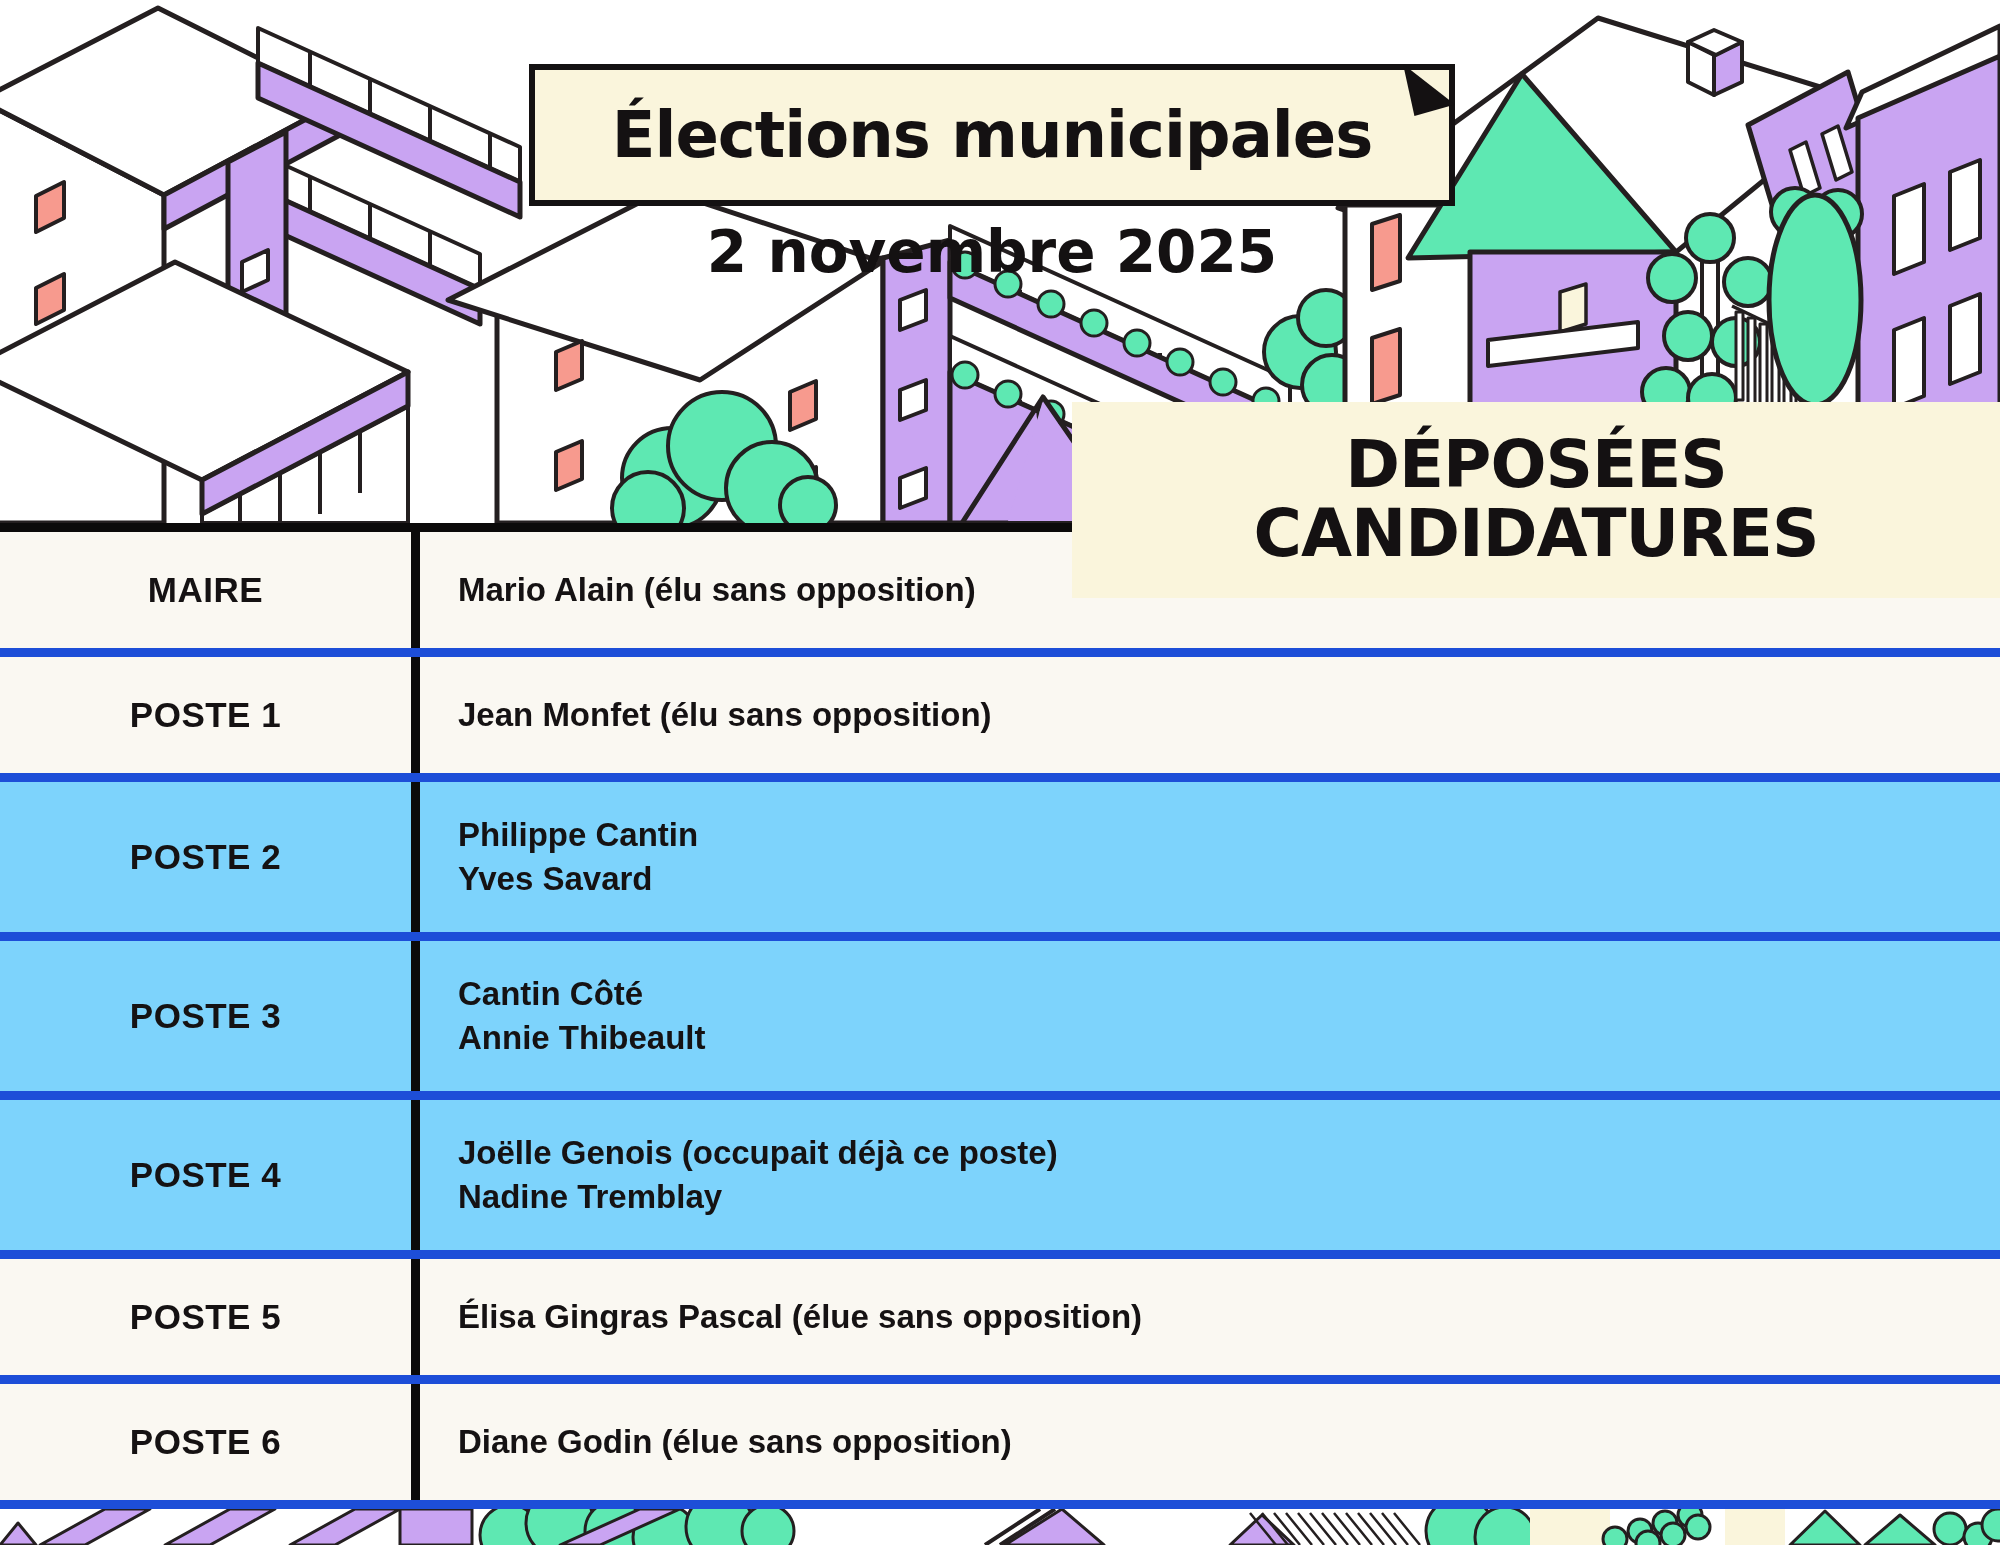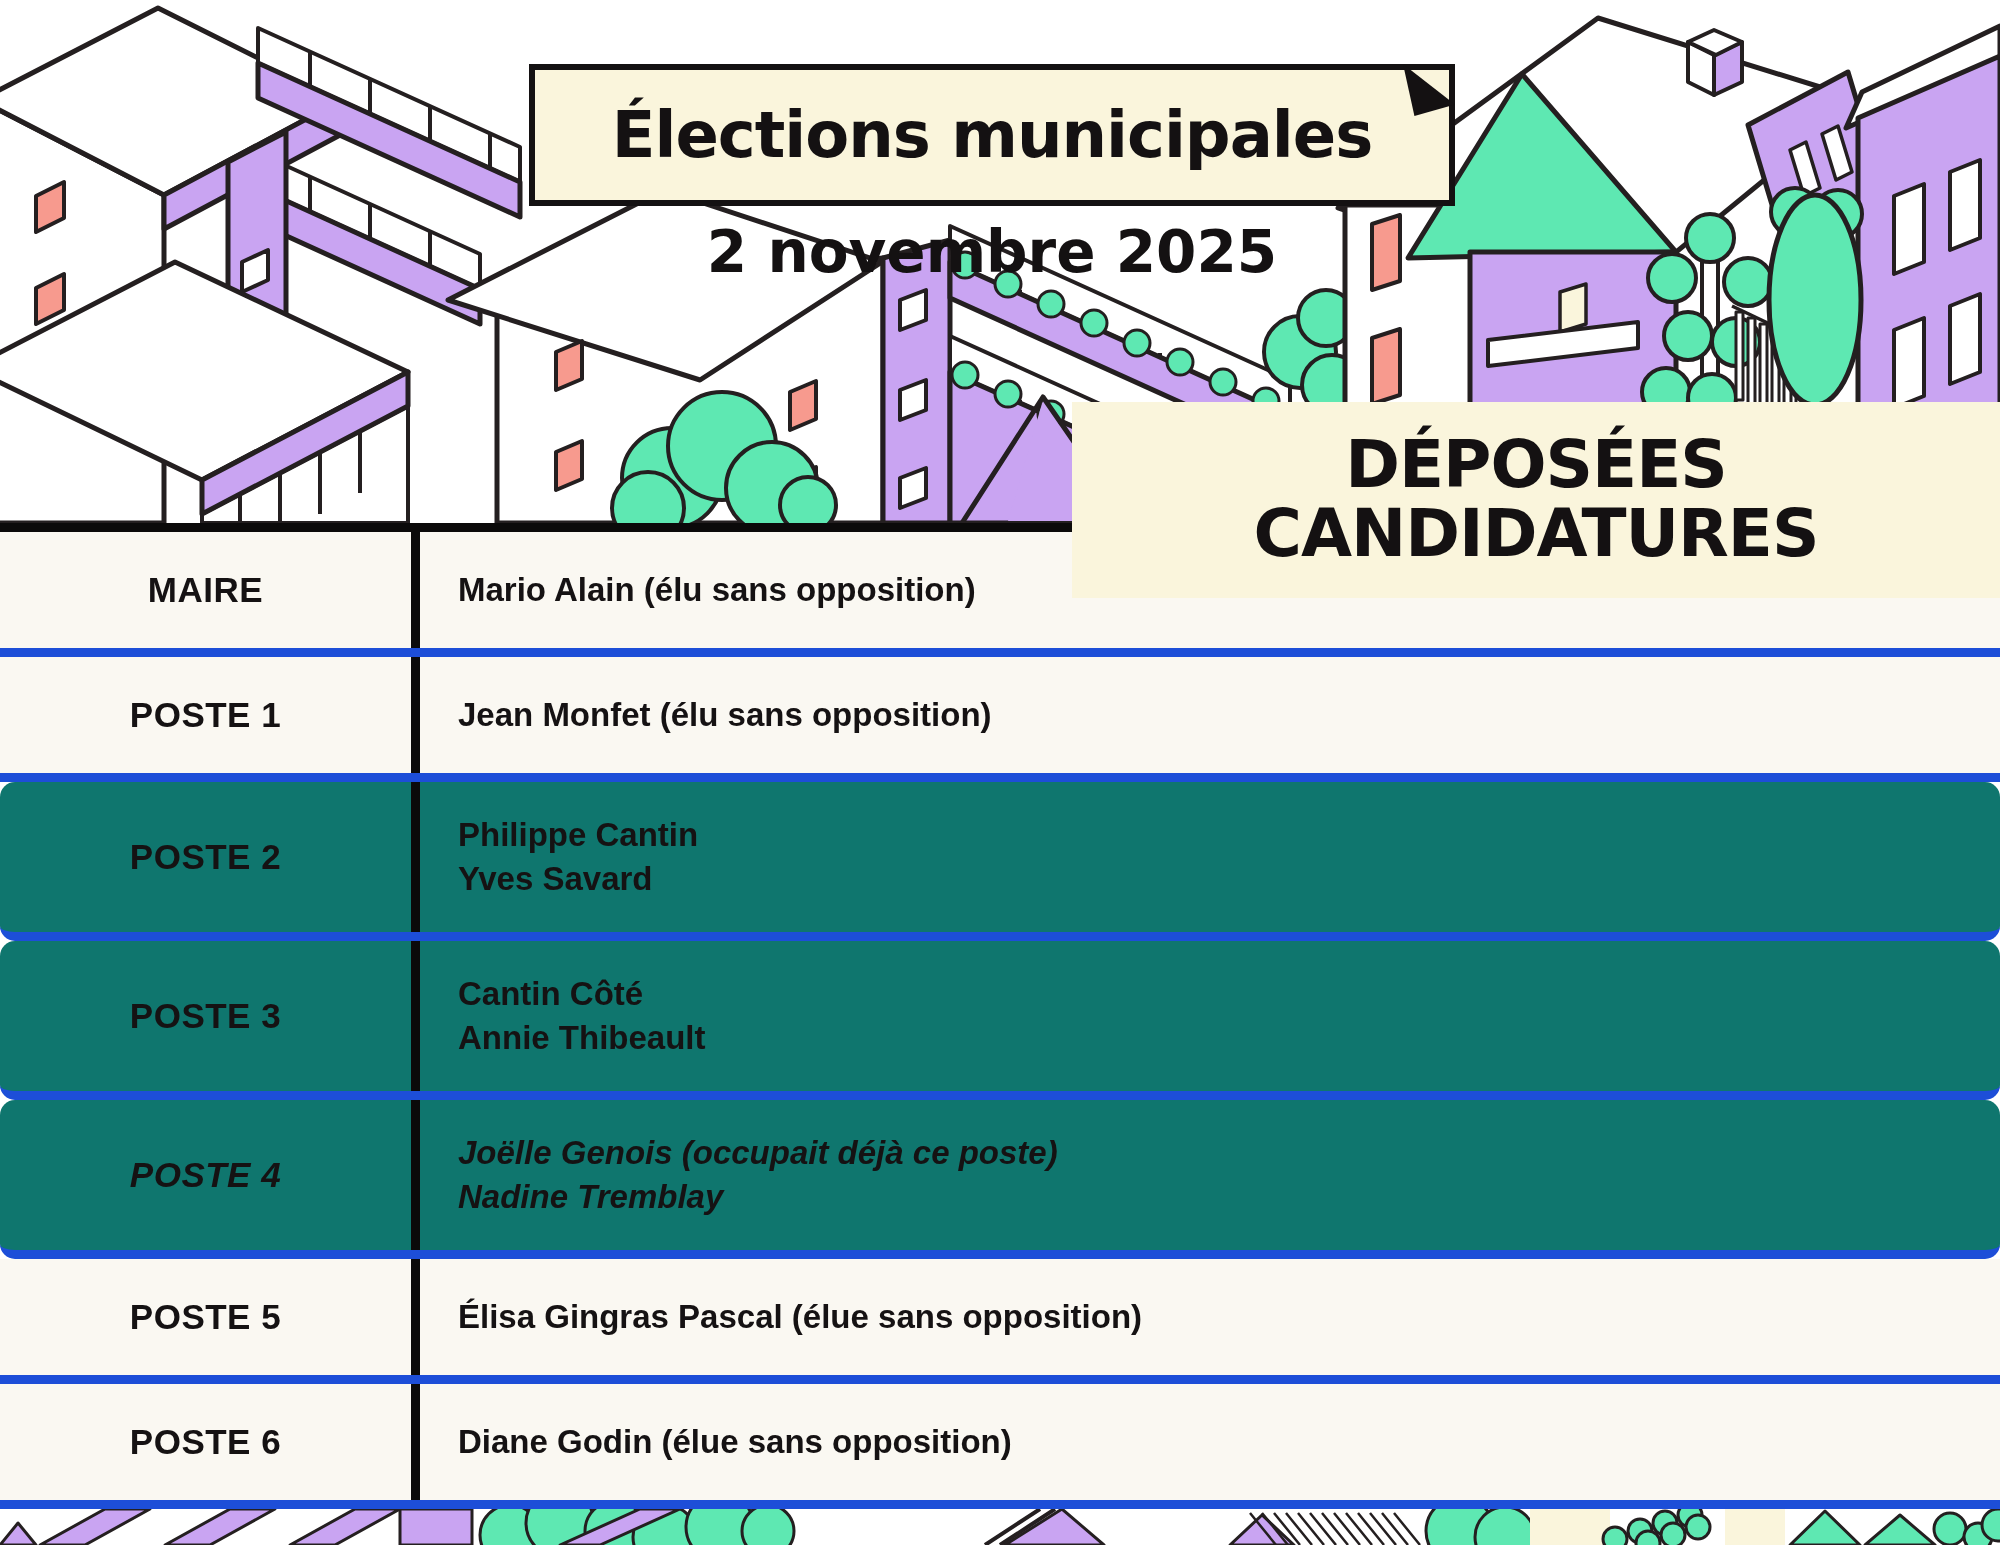--- a/index.html
+++ b/index.html
@@ -20,21 +20,21 @@
   
   .cand-box{position:absolute;left:1072px;top:402px;width:928px;height:196px;background:#faf5dc;
             z-index:6;display:flex;flex-direction:column;align-items:center;justify-content:center;
             line-height:1.04;}
   .cand-box div{font-family:"DejaVu Sans",sans-serif;font-weight:800;font-size:66px;
                 letter-spacing:-1px;color:#141112;}
   
   #table{position:absolute;left:0;top:523px;width:2000px;border-top:9px solid #0b0a0a;z-index:4;}
   .row{display:grid;grid-template-columns:420px 1fr;border-bottom:9px solid #1d4ed8;box-sizing:content-box;}
   .shade-plain{background:#faf8f2;}
-  .shade-lavender{background:#0f766e;border-radius:15px;}
+  .shade-lavender{background:#7dd3fc;}
   .cell{display:flex;}
   .cell.label{border-right:9px solid #0b0a0a;align-items:center;justify-content:center;
               font-size:35px;font-weight:700;letter-spacing:.5px;}
   .cell.cand{flex-direction:column;justify-content:center;padding-left:38px;
              font-size:33px;font-weight:700;line-height:1.34;}
   
   #strip{position:absolute;left:0;top:1509px;width:2000px;height:36px;overflow:hidden;background:#fff;}
 </style>
 </head>
 <body>
@@ -209,21 +209,21 @@
           <div>Yves Savard</div>
         </div>
       </div>
       <div class="row shade-lavender" style="height: 150px;">
         <div class="cell label">POSTE 3</div>
         <div class="cell cand">
           <div>Cantin Côté</div>
           <div>Annie Thibeault</div>
         </div>
       </div>
-      <div class="row shade-lavender" style="height: 150px; font-style: italic;">
+      <div class="row shade-lavender" style="height: 150px;">
         <div class="cell label">POSTE 4</div>
         <div class="cell cand">
           <div>Joëlle Genois (occupait déjà ce poste)</div>
           <div>Nadine Tremblay</div>
         </div>
       </div>
       <div class="row shade-plain" style="height: 116px;">
         <div class="cell label">POSTE 5</div>
         <div class="cell cand">
           <div>Élisa Gingras Pascal (élue sans opposition)</div>

